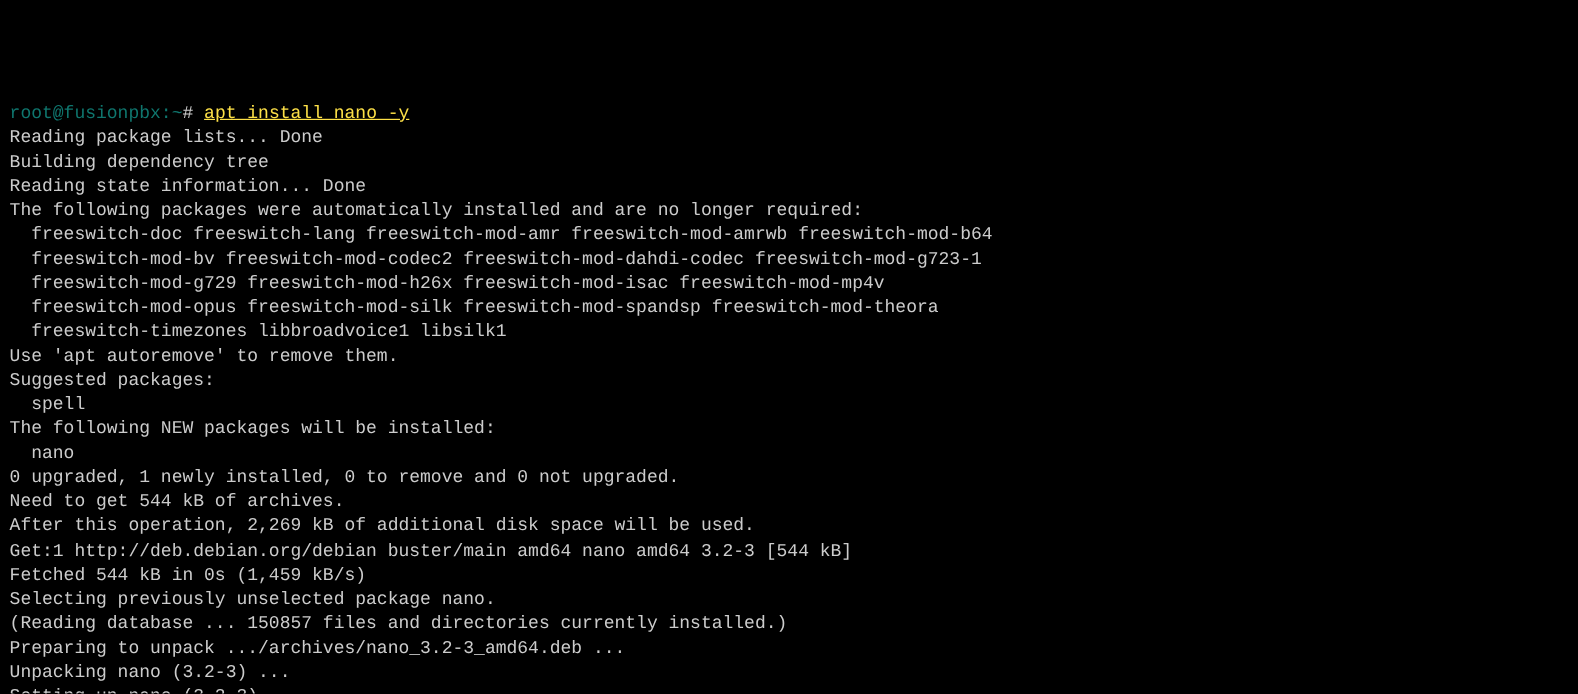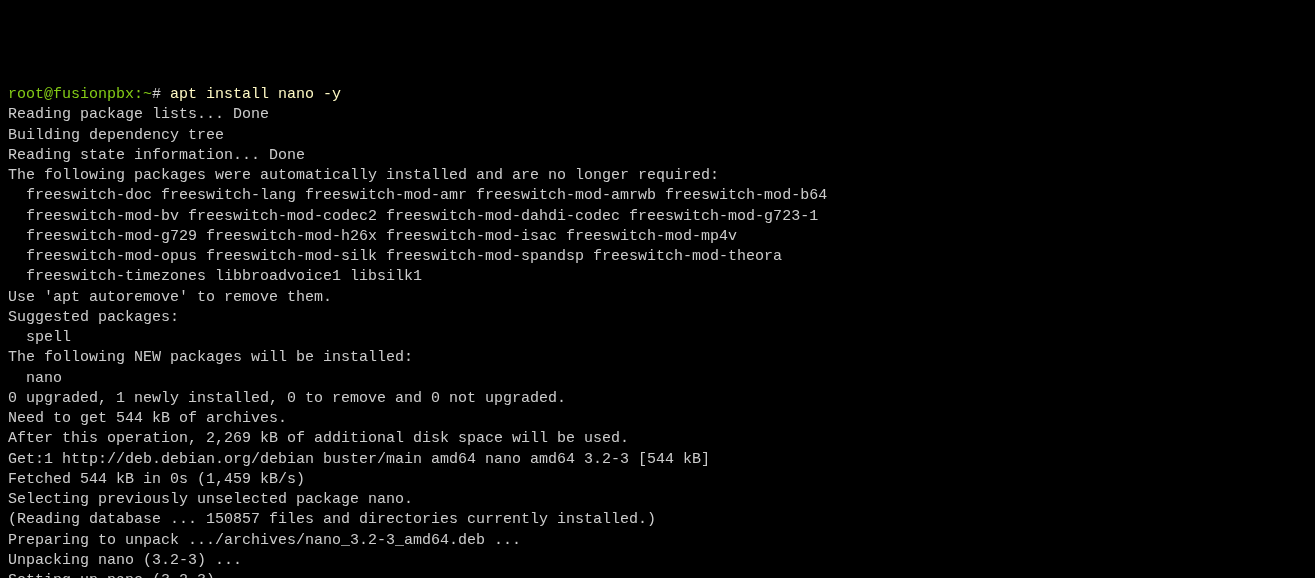--- a/index.html
+++ b/index.html
@@ -13,27 +13,28 @@
       font-family: "Courier New", Courier, monospace;
       font-size: 15px;
       line-height: 1.35;
       padding: 4px 8px;
       white-space: pre;
       width: 1315px;
       height: 578px;
       overflow: hidden;
     }
     .prompt-user {
-      color: #84cc16;
+      color: #0f766e;
     }
     .prompt-symbol {
       color: #cccccc;
     }
     .command {
-      color: #fef9c3;
+      color: #fde047;
+      text-decoration: underline;
     }
     .line {
       display: block;
     }
   </style>
 </head>
 <body>
 
 
 

